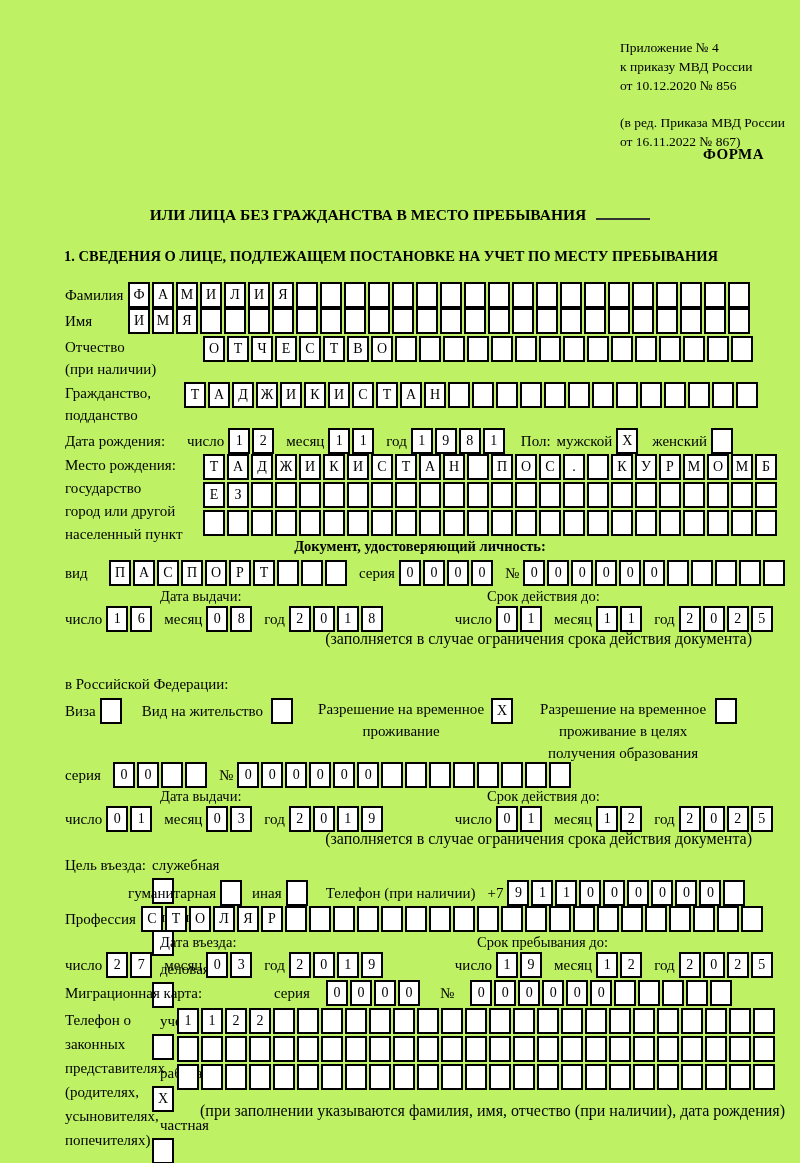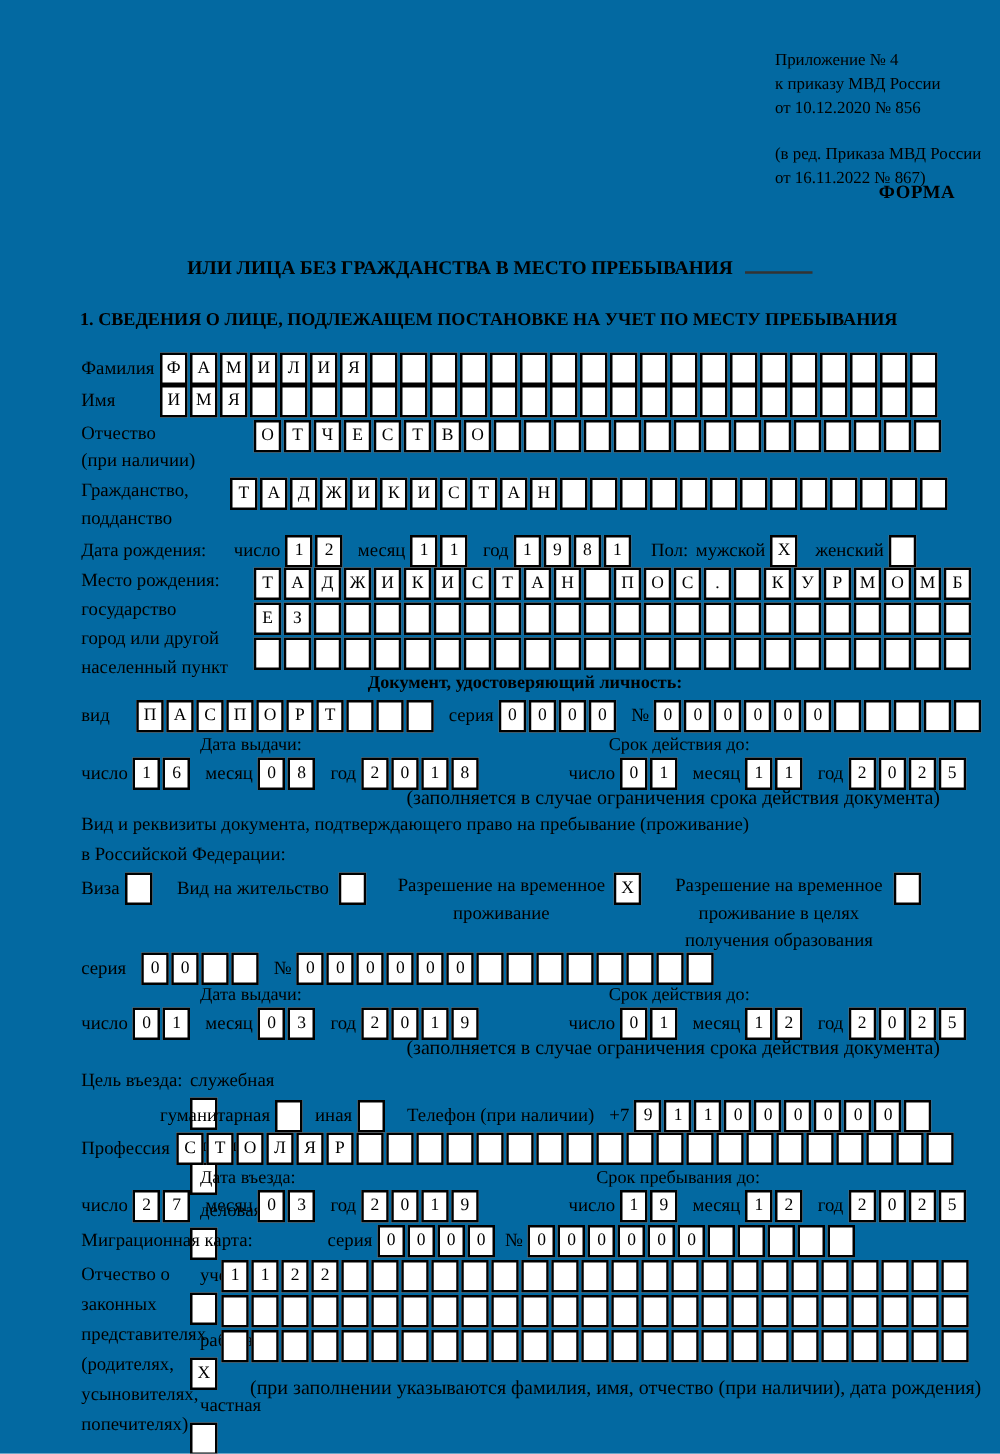--- a/index.html
+++ b/index.html
@@ -1,16 +1,16 @@
 <!DOCTYPE html>
 <html><head>
 <meta charset="utf-8">
 <style>
   html,body{margin:0;padding:0;background:#fff;}
-  .page{position:relative;width:800px;height:1163px;background:#0369a1;color:#000;
+  .page{position:relative;width:800px;height:1163px;background:#bef264;color:#000;
         font-family:"Liberation Serif","DejaVu Serif",serif;font-size:15px;overflow:hidden;}
   .abs{position:absolute;}
   .arow{position:absolute;display:flex;align-items:flex-start;}
   .lbl{line-height:26px;white-space:nowrap;}
   .lbl-multi{line-height:22px;white-space:nowrap;}
   .cells{display:flex;flex:none;}
   .cell{flex:none;width:18px;height:22px;border:2px solid #000;margin-right:2px;
         text-align:center;line-height:22px;font-size:14px;background:#fff;}
   .cellstack .cells{margin-bottom:2px;}
   .ref{font-size:13.5px;line-height:19px;}
@@ -379,21 +379,20 @@
     <div class="cells">
         <span class="cell">2</span>
         <span class="cell">0</span>
         <span class="cell">2</span>
         <span class="cell">5</span>
       </div>
   </div>
 
   <div class="abs note" style="left:65px;top:630px;width:687px;text-align:right;">(заполняется в случае ограничения срока действия документа)</div>
 
-  <div class="abs intro" style="left:65px;top:652px;">Вид и реквизиты документа, подтверждающего право на пребывание (проживание)</div>
   <div class="abs intro" style="left:65px;top:676px;">в Российской Федерации:</div>
 
   <div class="arow" style="left:65px;top:698px;">
     <span class="lbl">Виза</span>
     <div class="cells" style="margin-left:4px;">
         <span class="cell"></span>
       </div>
     <span class="lbl" style="margin-left:18px;">Вид на жительство</span>
     <div class="cells" style="margin-left:8px;">
         <span class="cell"></span>
@@ -591,21 +590,21 @@
       </div>
     <span class="dl">год</span>
     <div class="cells">
         <span class="cell">2</span>
         <span class="cell">0</span>
         <span class="cell">2</span>
         <span class="cell">5</span>
       </div>
   </div>
 
-  <div class="arow" style="left:65px;top:980px;">
+  <div class="arow" style="left:65px;top:980px;gap:12px;">
     <span class="lbl" style="width:145px;">Миграционная карта:</span>
     <span class="dl" style="margin-left:52px;">серия</span>
     <div class="cells">
         <span class="cell">0</span>
         <span class="cell">0</span>
         <span class="cell">0</span>
         <span class="cell">0</span>
       </div>
     <span class="dl" style="margin-left:6px;">№</span>
     <div class="cells">
@@ -618,21 +617,21 @@
         <span class="cell"></span>
         <span class="cell"></span>
         <span class="cell"></span>
         <span class="cell"></span>
         <span class="cell"></span>
       </div>
   </div>
 
   <div class="arow" style="left:65px;top:1008px;">
     <span class="lbl-multi" style="width:112px;line-height:24px;">
-      <span>Отчество о</span><br>
+      <span>Телефон о</span><br>
       <span>законных</span><br>
       <span>представителях</span><br>
       <span>(родителях,</span><br>
       <span>усыновителях,</span><br>
       <span>попечителях)</span>
     </span>
     <div class="cellstack">
       <div class="cells">
           <span class="cell">1</span>
           <span class="cell">1</span>

